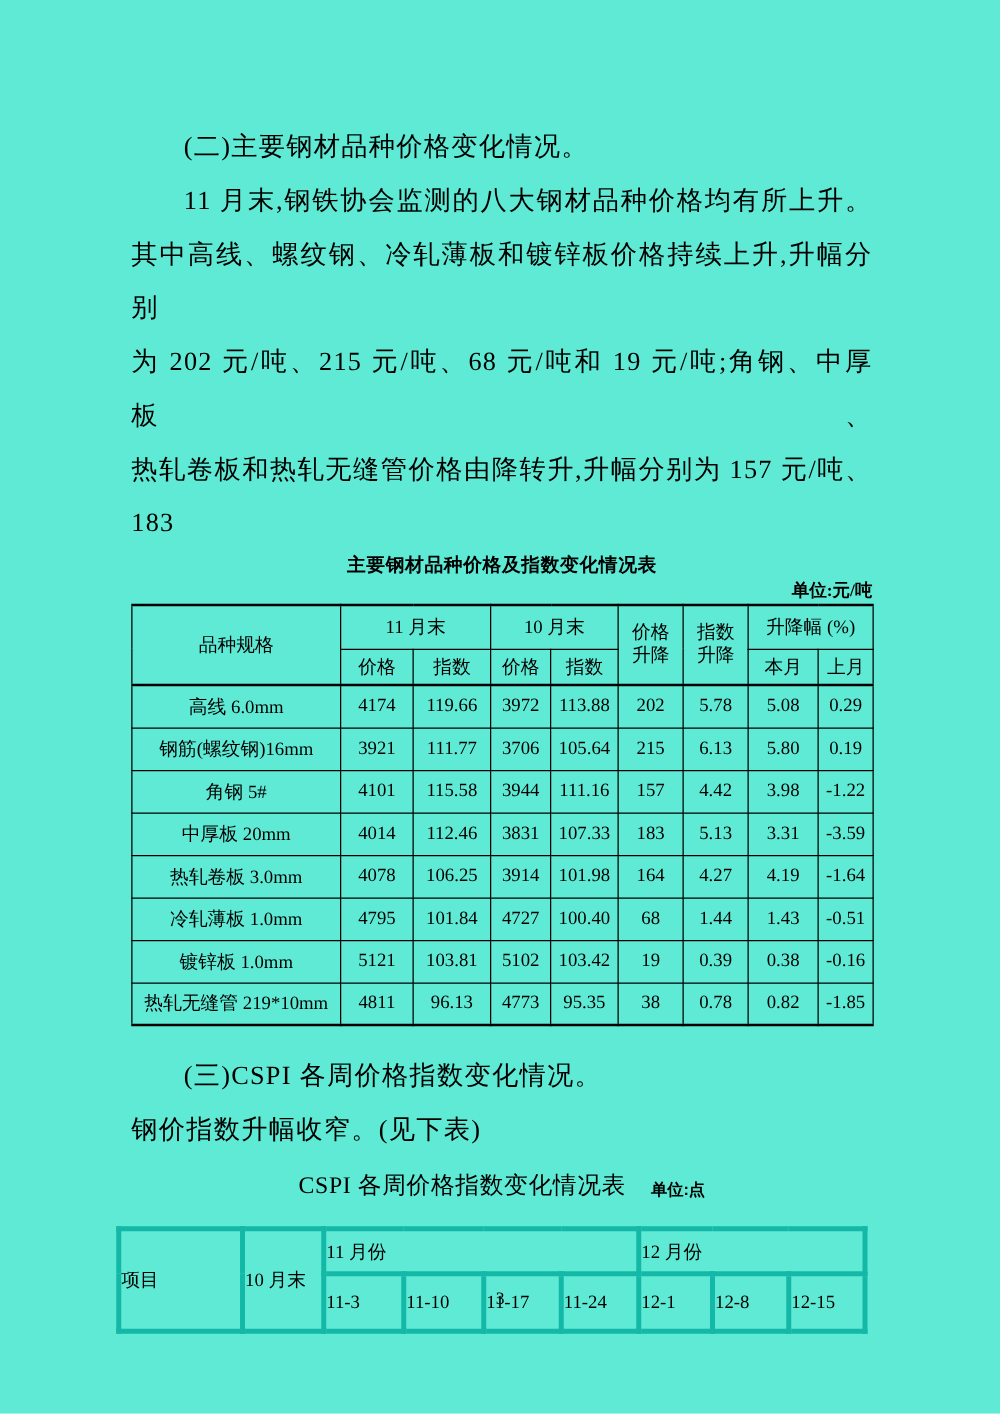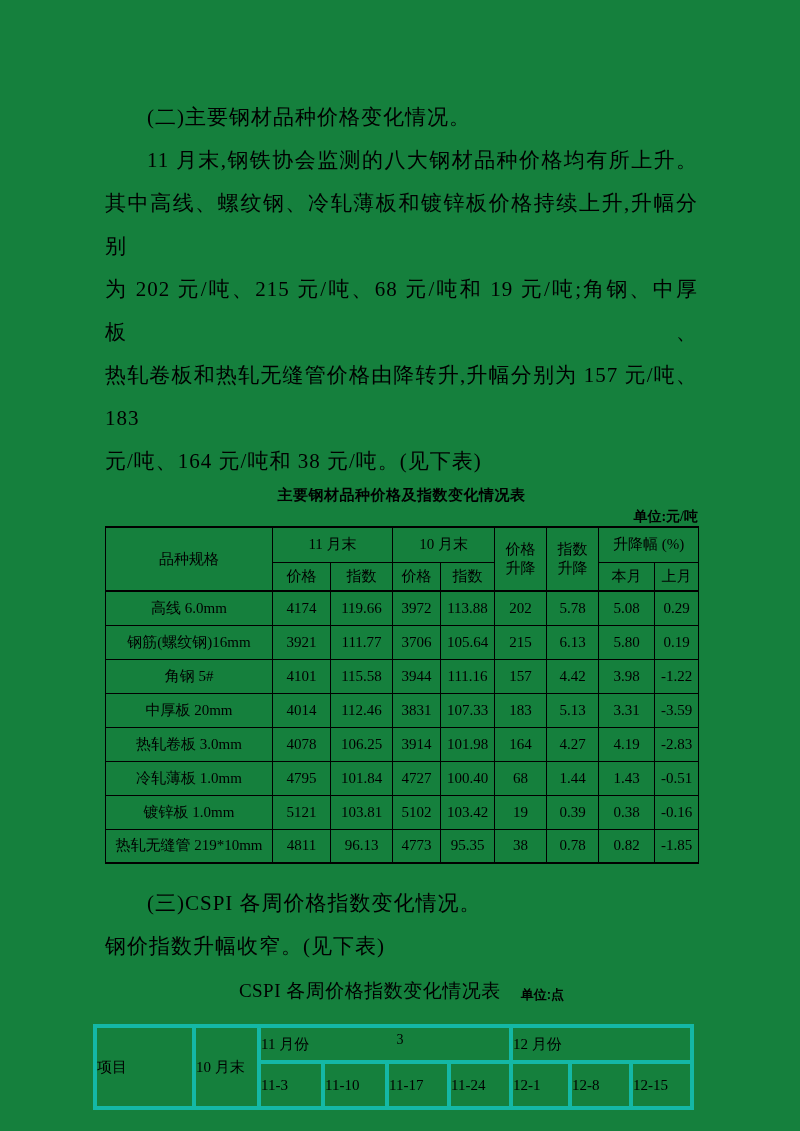--- a/index.html
+++ b/index.html
@@ -1,17 +1,17 @@
 <!DOCTYPE html>
 <html><head>
 <meta charset="utf-8">
 <style>
   html,body{margin:0;padding:0;background:#ffffff;}
   .page{
-    position:relative;width:800px;height:1131px;background:#15803d;
+    position:relative;width:800px;height:1131px;background:#5eead4;
     color:#000;font-family:"Liberation Serif","DejaVu Serif",serif;
     overflow:hidden;
   }
   .content{padding:96px 102px 0 105px;width:593px;}
 
   .heading{
     font-size:21px;line-height:43px;letter-spacing:1px;
     text-indent:42px;white-space:nowrap;
   }
   .para .line{
@@ -75,21 +75,20 @@
 <div class="page">
   <div class="content">
 
     <div class="heading">(二)主要钢材品种价格变化情况。</div>
 
     <div class="para">
       <div class="line first">11 月末,钢铁协会监测的八大钢材品种价格均有所上升。</div>
       <div class="line">其中高线、螺纹钢、冷轧薄板和镀锌板价格持续上升,升幅分别</div>
       <div class="line">为 202 元/吨、215 元/吨、68 元/吨和 19 元/吨;角钢、中厚板、</div>
       <div class="line">热轧卷板和热轧无缝管价格由降转升,升幅分别为 157 元/吨、183</div>
-      <div class="line last">元/吨、164 元/吨和 38 元/吨。(见下表)</div>
     </div>
 
     <div class="caption1">主要钢材品种价格及指数变化情况表</div>
     <div class="unit-line">单位:元/吨</div>
 
     <table class="tbl1">
       <colgroup>
         <col style="width:167px">
           <col style="width:58px">
           <col style="width:62px">
@@ -171,21 +170,21 @@
         </tr>
         <tr>
           <td>热轧卷板 3.0mm</td>
           <td>4078</td>
           <td>106.25</td>
           <td>3914</td>
           <td>101.98</td>
           <td>164</td>
           <td>4.27</td>
           <td>4.19</td>
-          <td>-2.83</td>
+          <td>-1.64</td>
         </tr>
         <tr>
           <td>冷轧薄板 1.0mm</td>
           <td>4795</td>
           <td>101.84</td>
           <td>4727</td>
           <td>100.40</td>
           <td>68</td>
           <td>1.44</td>
           <td>1.43</td>

